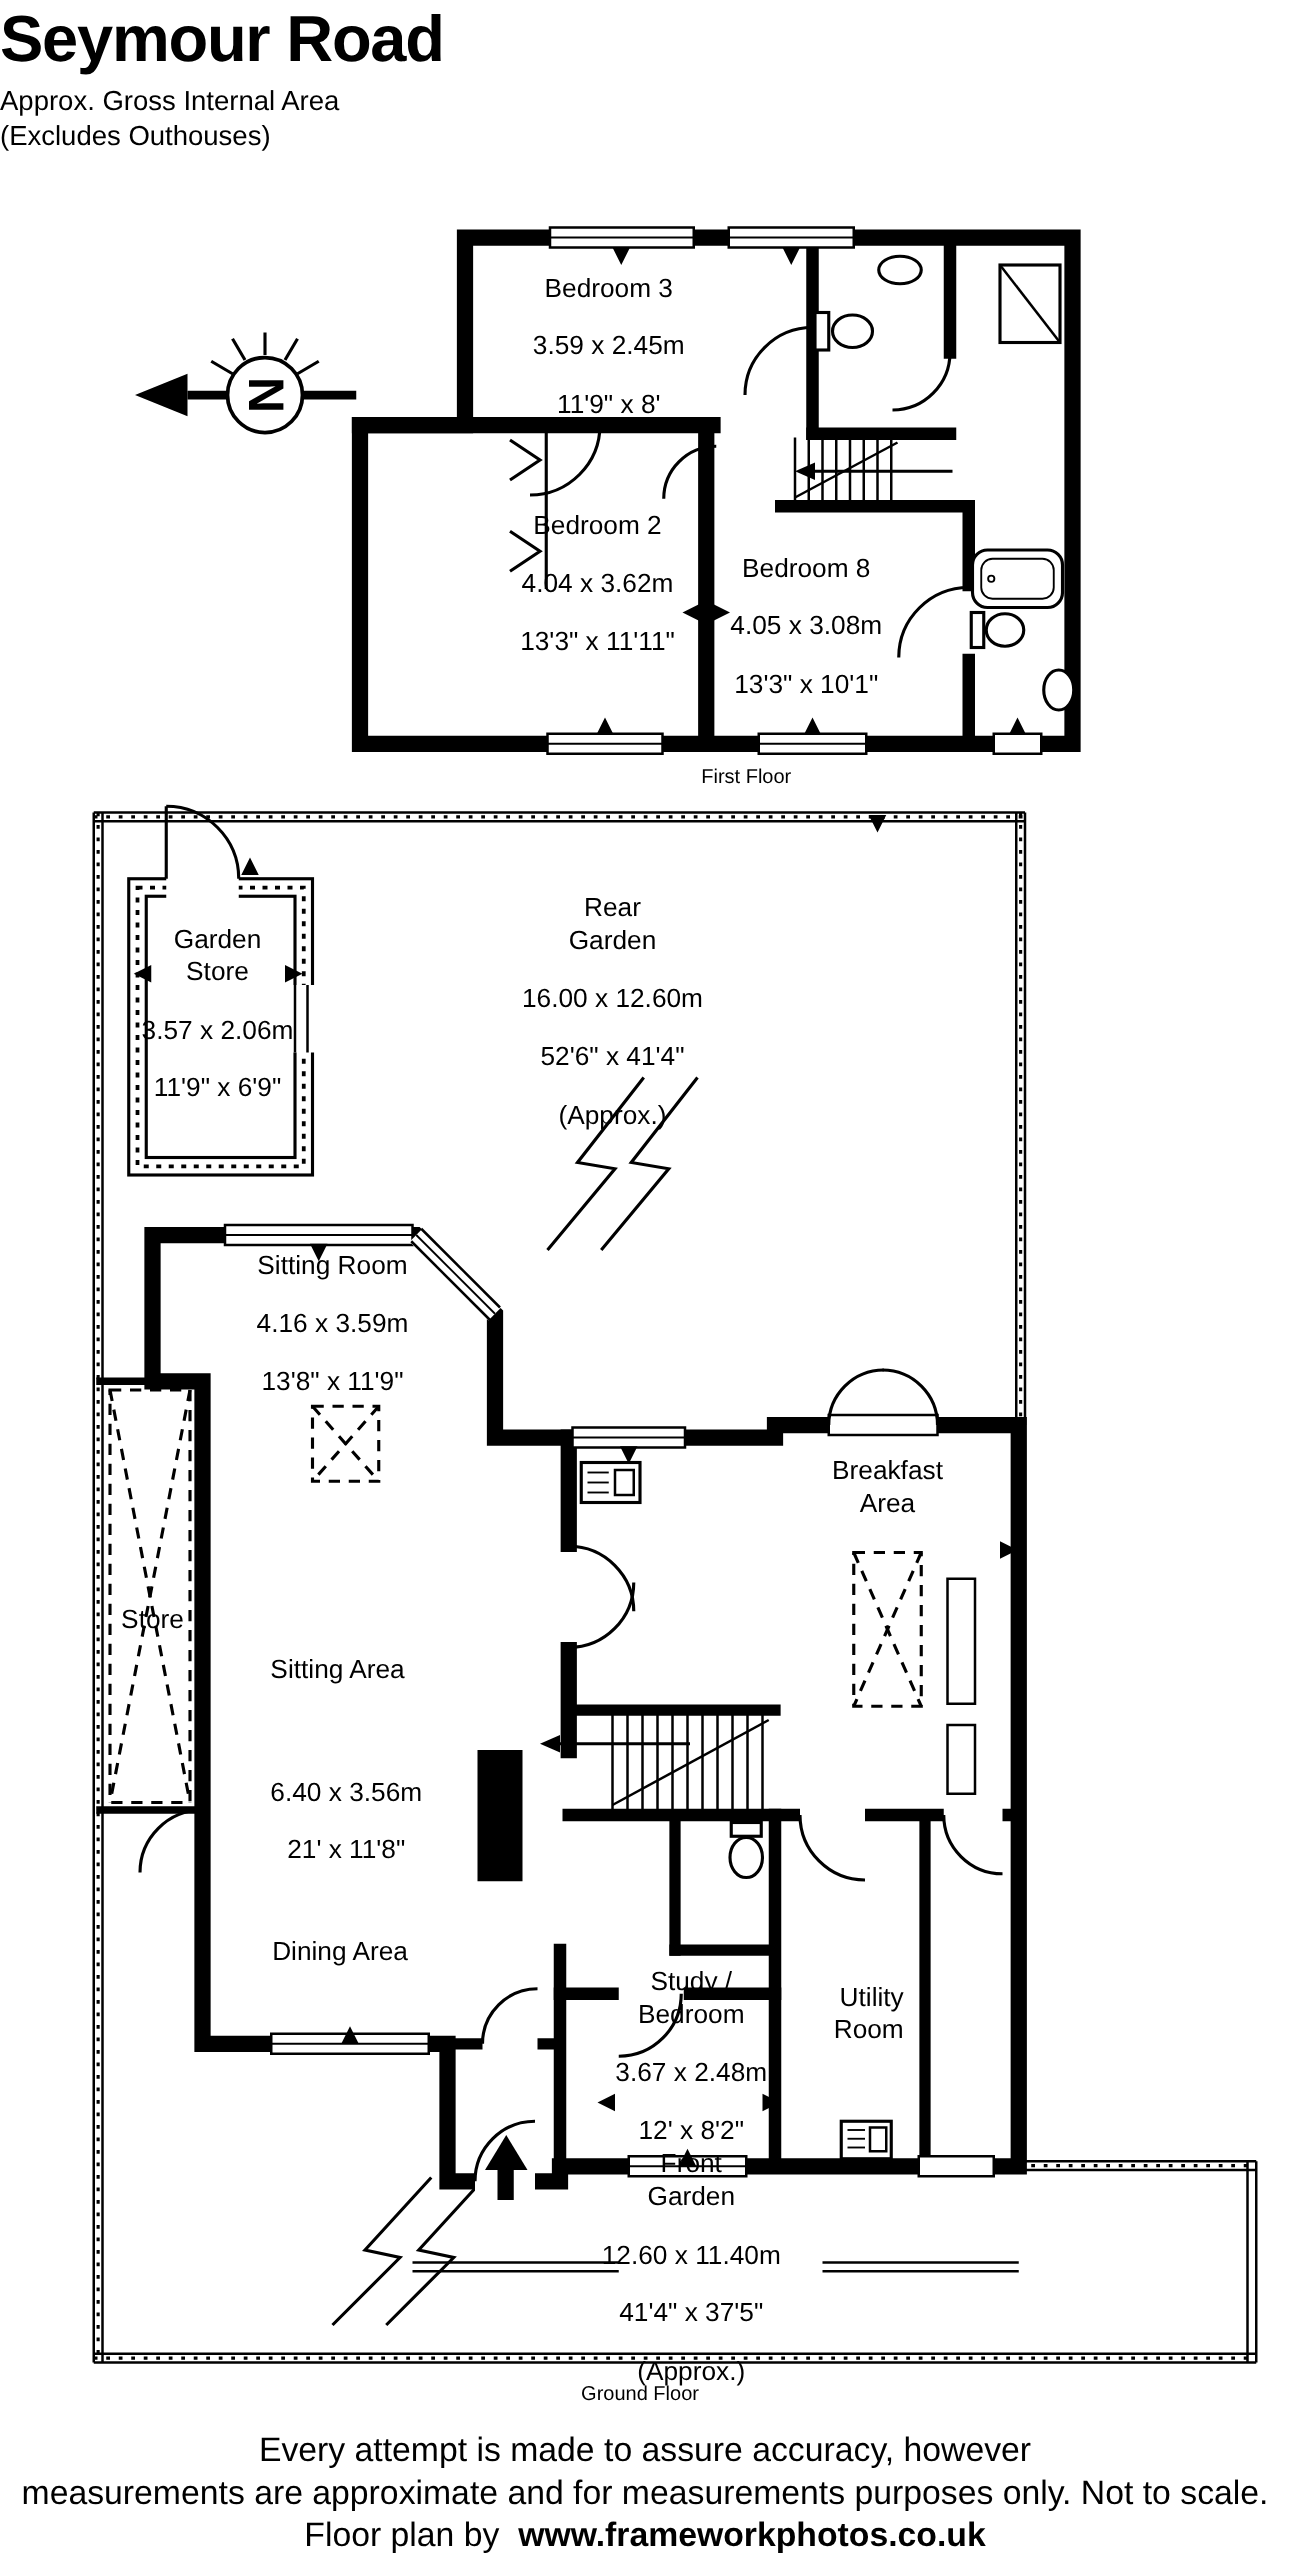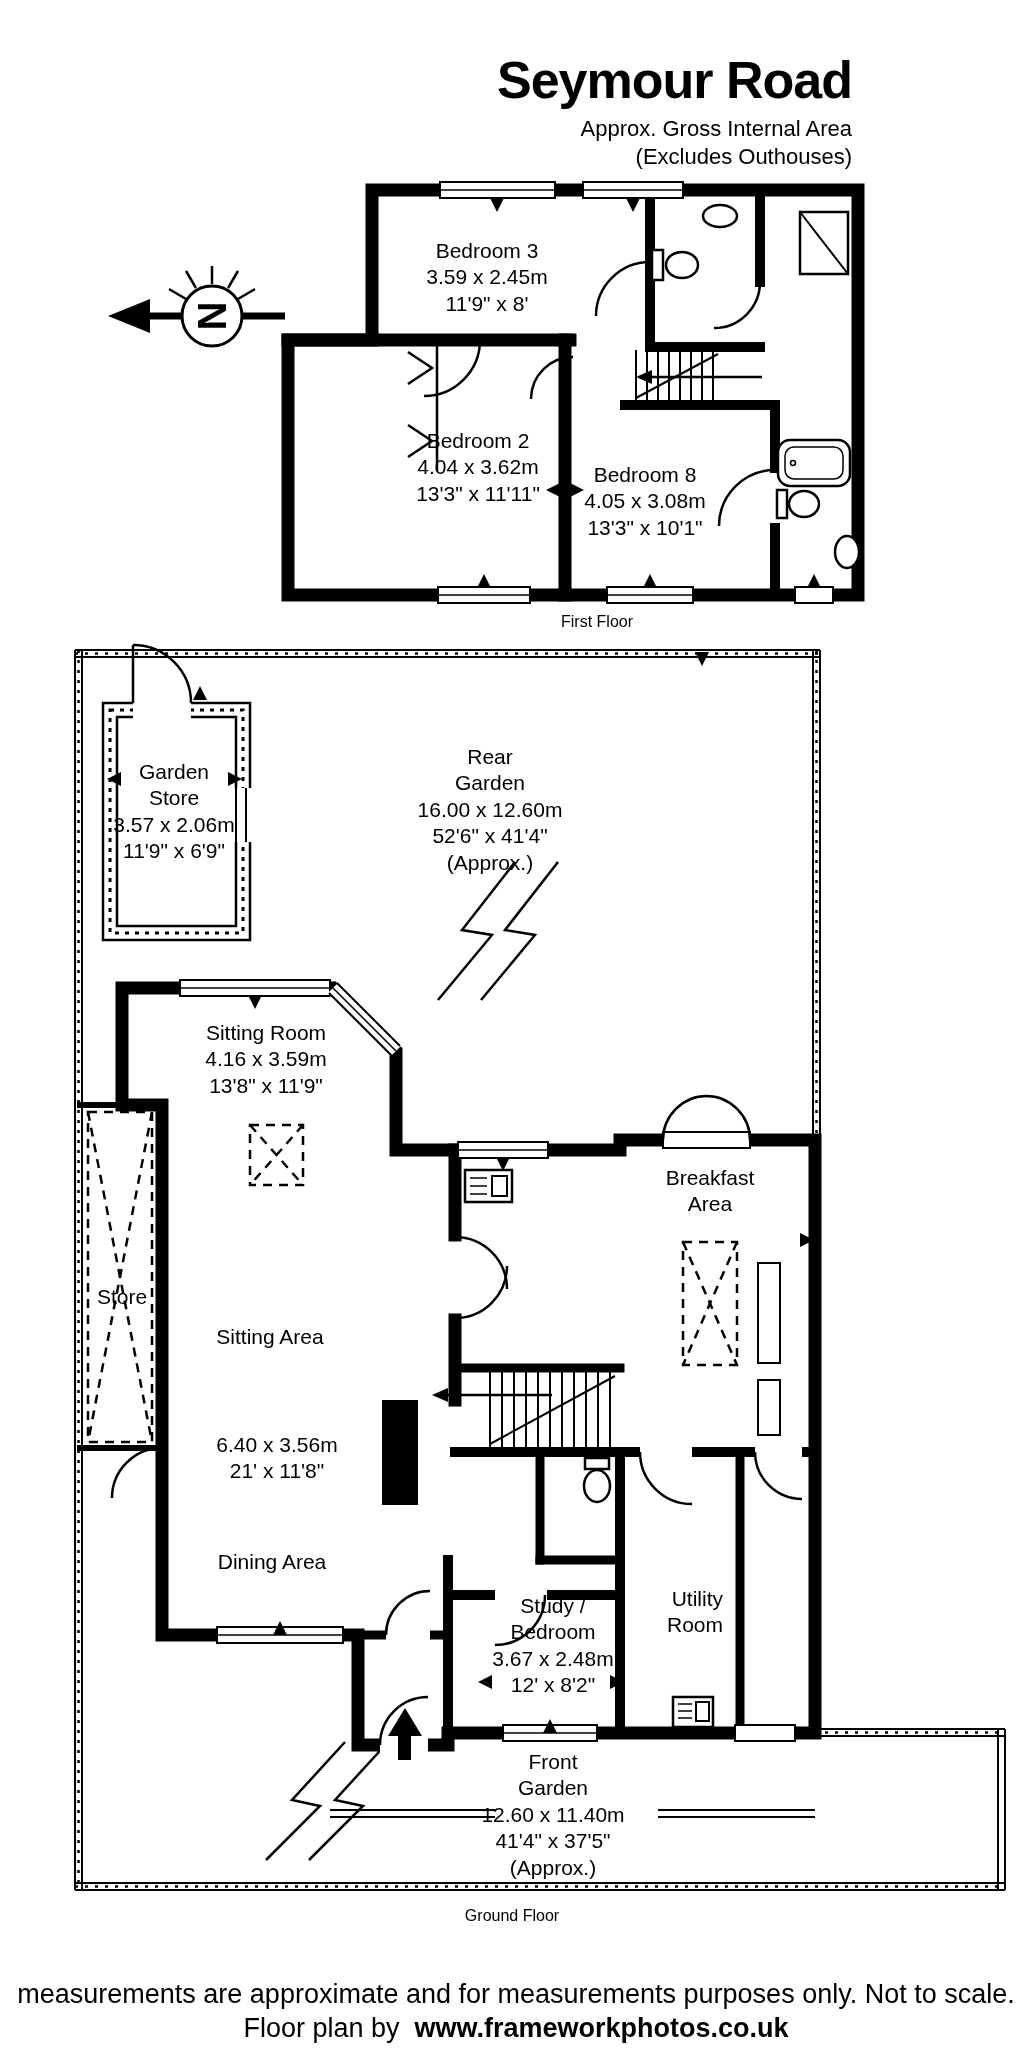--- a/index.html
+++ b/index.html
@@ -1,26 +1,26 @@
 <!DOCTYPE html>
 <html><head>
 <meta charset="utf-8">
 <style>
   html,body{margin:0;padding:0;background:#fff;}
   .page{position:relative;width:1032px;height:2048px;background:#fff;color:#000;
         font-family:"Liberation Sans", sans-serif;overflow:hidden;}
   .plan-svg{position:absolute;left:0;top:0;width:1032px;height:2048px;}
-  .hdr{position:absolute;left:0;top:0;width:852px;text-align:right;margin-top:48px;}
+  .hdr{position:absolute;left:0;top:0;width:852px;text-align:left;}
   .hdr .title{font-size:52px;font-weight:bold;letter-spacing:-1px;margin-top:2px;}
   .hdr .sub{font-size:22px;margin-top:6px;}
   .hdr .area{font-size:30px;margin-top:4px;}
   .hdr .note{font-size:22px;margin-top:2px;}
   .room-label{position:absolute;transform:translate(-50%,-50%);
       display:flex;flex-direction:column;align-items:center;text-align:center;
-      font-size:21px;line-height:1.26;white-space:nowrap;}
+      font-size:21px;line-height:1.26;white-space:nowrap;gap:20px;}
   .room-label .rn{white-space:normal;}
   .floor-label{position:absolute;transform:translate(-50%,-50%);font-size:16px;}
   .footer-line{position:absolute;left:0;width:1032px;text-align:center;font-size:27px;}
   .credit b{font-weight:bold;}
 </style>
 </head>
 <body>
 
 <div class="page">
 
@@ -331,19 +331,20 @@
   <span class="rn" style="max-width:70px;text-align:right;">Utility Room</span>
 </div>
 <div class="room-label" style="left:553px;top:1815px;">
   <span class="rn" style="max-width:85px;">Front Garden</span>
   <span class="rd">12.60 x 11.40m</span>
   <span class="rd">41'4" x 37'5"</span>
   <span class="rd">(Approx.)</span>
 </div>
 <div class="floor-label" style="left:512px;top:1916px;">Ground Floor</div>
 
+<div class="footer-line" style="top:1945px;">Every attempt is made to assure accuracy, however</div>
 <div class="footer-line" style="top:1979px;">measurements are approximate and for measurements purposes only. Not to scale.</div>
 <div class="footer-line credit" style="top:2013px;">
   <span>Floor plan by&nbsp; </span>
   <b>www.frameworkphotos.co.uk</b>
 </div>
 
 </div>
 
 </body></html>

